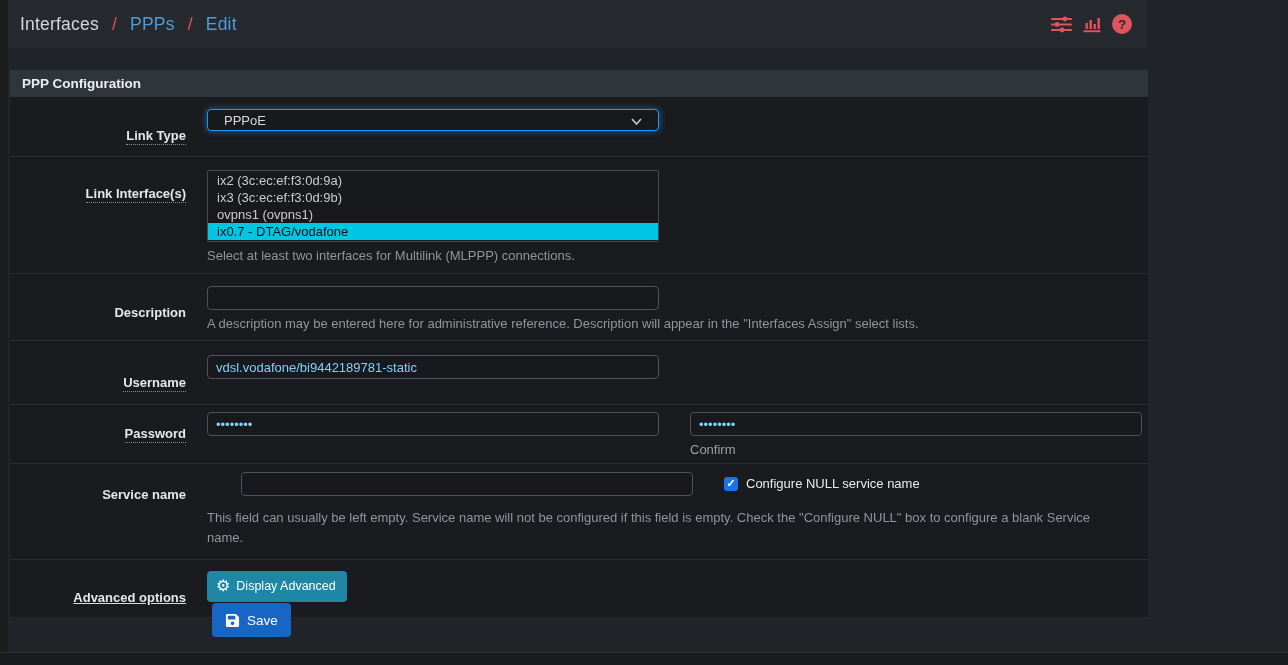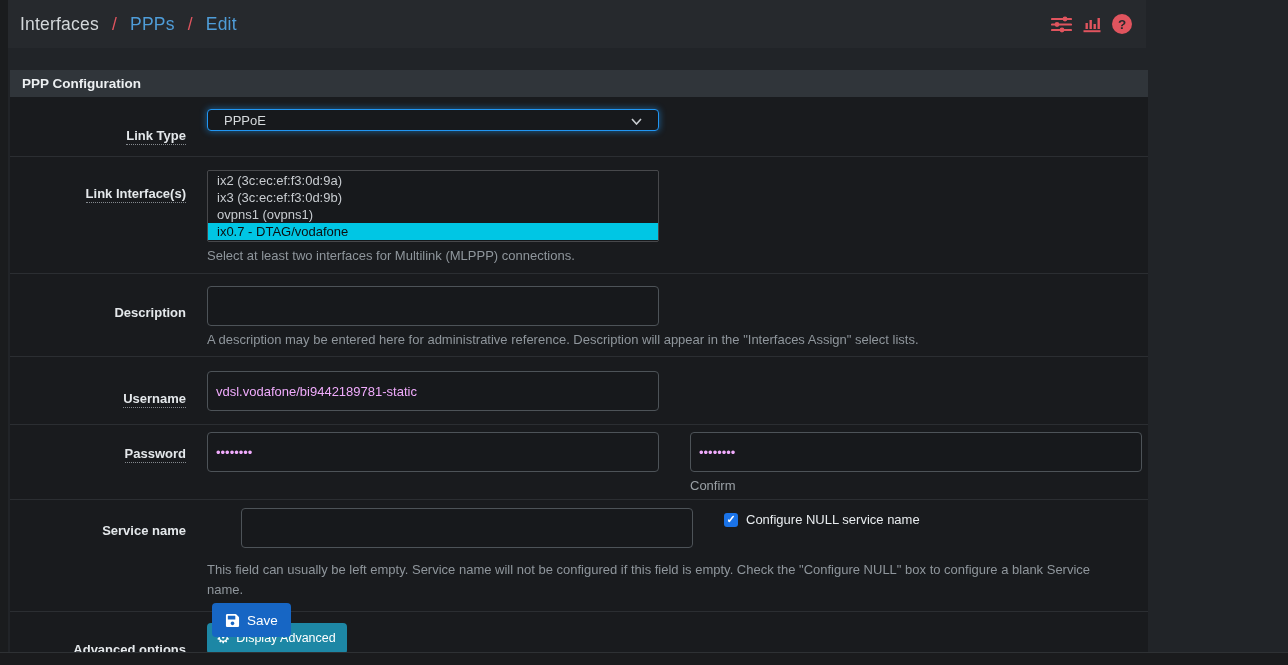--- a/index.html
+++ b/index.html
@@ -52,23 +52,23 @@
     text-align:right; padding-right:21px;
   }
   .flabel { color:#e4e8eb; font-weight:bold; font-size:13px; }
   .flabel.u { border-bottom:1px dotted #84898e; padding-bottom:1px; }
   .content-col { flex:1; padding-right:10px; }
   .help { color:#8f969c; font-size:13px; margin-top:4px; line-height:1.55; }
 
   
   .ctl-w { width:452px; }
   .text-input {
-    height:40px; background:#17191c;
+    height:24px; background:#17191c;
     border:1px solid #4d5358; border-radius:4px;
-    color:#f0abfc; font-size:13px; font-family:"Liberation Sans",sans-serif;
+    color:#7dd3fc; font-size:13px; font-family:"Liberation Sans",sans-serif;
     padding:0 8px; outline:none;
   }
   .select-box {
     height:22px; background:#17191c;
     border:1px solid #2196f3; border-radius:4px;
     box-shadow:0 0 6px 1px rgba(33,150,243,.45);
     display:flex; align-items:center; justify-content:space-between;
     padding:0 16px; font-size:13px; color:#d6dadd; cursor:pointer;
   }
   .listbox {
@@ -81,21 +81,21 @@
   }
   .listbox .option.selected { background:#00c6e4; color:#0b0e10; }
 
   
   .r-linktype    { padding:12px 0; }               .r-linktype .label-col    { padding-top:17px; }
   .r-interfaces  { padding:13px 0 7px; }           .r-interfaces .label-col  { padding-top:14px; }
   .r-description { padding:12px 0 6px; }           .r-description .label-col { padding-top:17px; }
   .r-username    { padding:14px 0 13px; }          .r-username .label-col    { padding-top:18px; }
   .r-password    { padding:7px 0 6px; }            .r-password .label-col    { padding-top:12px; }
   .r-service     { padding:8px 0 10px; }           .r-service .label-col     { padding-top:13px; }
-  .r-advanced    { padding:11px 0; }               .r-advanced .label-col    { padding-top:17px; }
+  .r-advanced    { padding:11px 0; }               .r-advanced .label-col    { padding-top:17px;text-decoration:underline; }
 
   .dual { display:flex; gap:31px; }
   .confirm-label { color:#9aa0a5; font-size:13px; margin-top:6px; }
 
   .check-group { display:flex; align-items:center; margin-left:31px; margin-top:4px; cursor:pointer; }
   .checkbox {
     width:14px; height:14px; background:#1a73e8; border-radius:3px;
     display:inline-flex; align-items:center; justify-content:center;
   }
   .checkbox::after { content:"\2713"; color:#fff; font-size:11px; font-weight:bold; line-height:1; }

